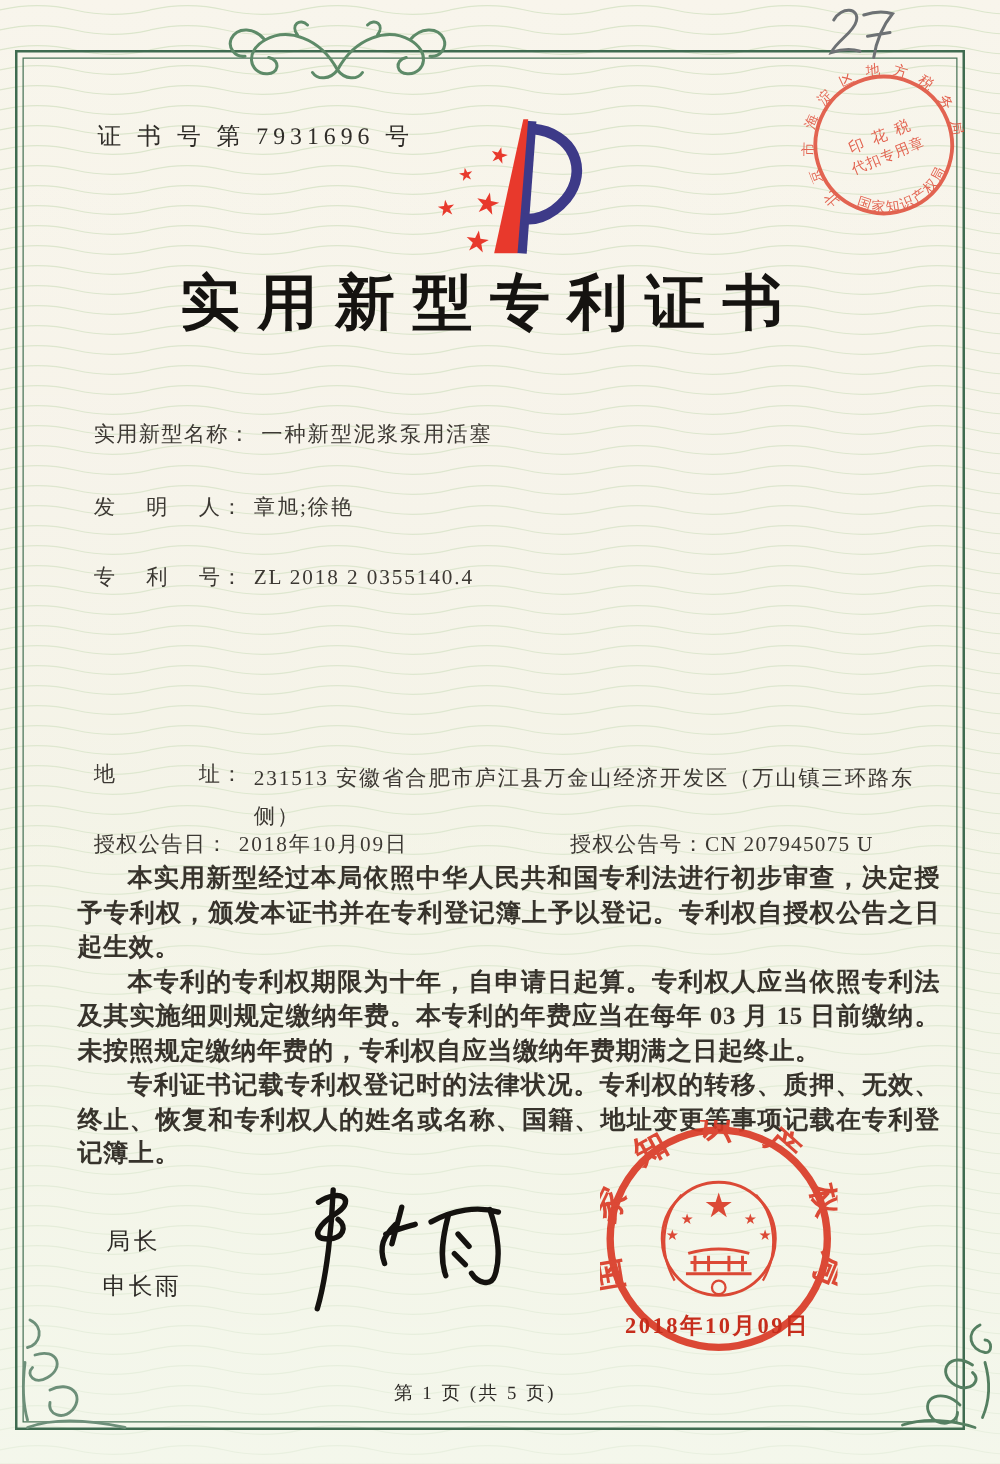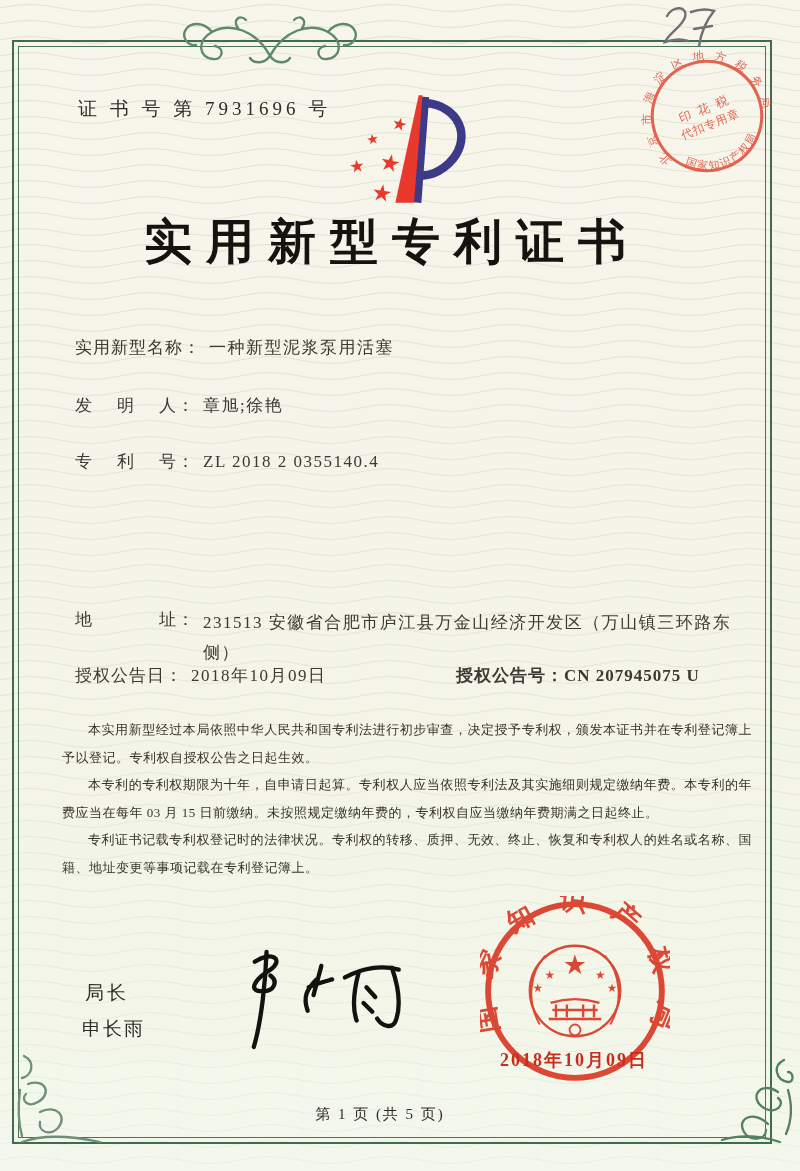--- a/index.html
+++ b/index.html
@@ -16,23 +16,23 @@
   .frame{position:absolute;left:12px;top:40px;width:756px;height:1100px;border:2px solid #3f6b50;}
   .frame-inner{position:absolute;inset:4px;border:1.5px solid #4a7459;}
   .certno{position:absolute;left:78px;top:96px;font-size:19px;letter-spacing:4px;color:#2f2c28;}
   .title{position:absolute;left:0;top:210px;width:784px;text-align:center;
          font-size:48px;font-weight:600;letter-spacing:14px;color:#151310;}
   .row{position:absolute;left:75px;font-size:17px;color:#3c3833;letter-spacing:1px;white-space:nowrap;}
   .row .val{margin-left:8px;letter-spacing:1.5px;}
   .lbl{display:inline-block;}
   .spread{width:102px;text-align:justify;text-align-last:justify;}
   .addr-val{display:inline-block;vertical-align:top;white-space:normal;width:552px;line-height:30px;}
-  .row-split-right{position:absolute;left:456px;top:664px;font-size:17px;color:#3c3833;letter-spacing:1px;white-space:nowrap;font-weight:bold;}
-  .paras{position:absolute;left:62px;top:716px;width:690px;font-size:13px;line-height:27.5px;
-         color:#37332c;text-align:justify;}
+  .row-split-right{position:absolute;left:456px;top:664px;font-size:17px;color:#3c3833;letter-spacing:1px;white-space:nowrap;}
+  .paras{position:absolute;left:62px;top:690px;width:690px;font-size:20px;line-height:27.5px;
+         color:#37332c;text-align:justify;font-weight:bold;}
   .paras p{margin:0;text-indent:2em;letter-spacing:0.5px;}
   .sig-title{position:absolute;left:85px;top:980px;font-size:19px;letter-spacing:3px;color:#2e2b27;}
   .sig-name{position:absolute;left:82px;top:1016px;font-size:19px;letter-spacing:2px;color:#2e2b27;}
   .sig-hand{position:absolute;left:198px;top:946px;}
   .seal{position:absolute;left:480px;top:896px;}
   .seal-date{position:absolute;left:500px;top:1048px;font-size:18px;font-weight:600;
              color:#c62d1c;letter-spacing:2px;font-family:"Liberation Serif",serif;}
   .tax-stamp{position:absolute;left:643px;top:52px;transform:rotate(-22deg);opacity:.88;}
   .handnote{position:absolute;left:655px;top:2px;}
   .footer{position:absolute;left:0;top:1105px;width:760px;text-align:center;

